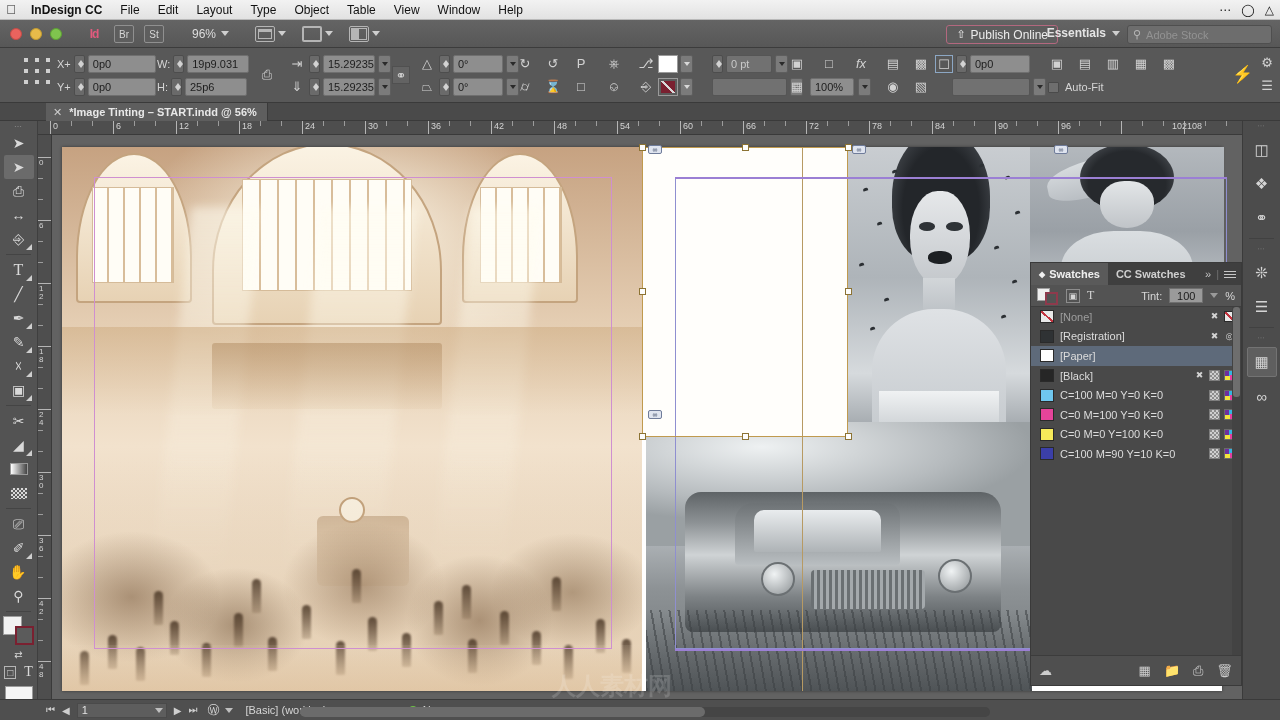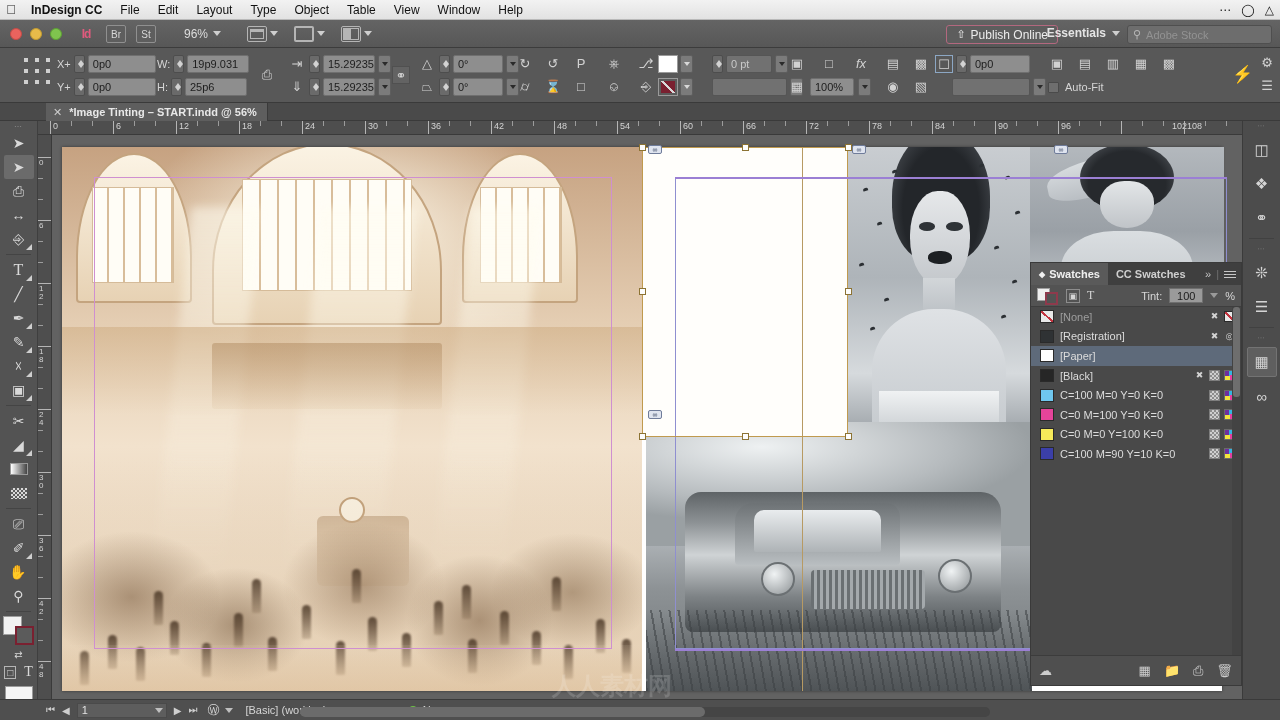--- a/index.html
+++ b/index.html
@@ -30,21 +30,21 @@
     background: linear-gradient(#646464, #575757);
     border-bottom: 1px solid #3c3c3c;
     display: flex; align-items: center;
   }
   .traffic { display: flex; gap: 8px; padding-left: 10px; align-items: center; }
   .tl { width: 12px; height: 12px; border-radius: 50%; }
   .tl.r { background: #e9635e; border: 1px solid #c54c47; }
   .tl.y { background: #e7bb4a; border: 1px solid #c39c30; }
   .tl.g { background: #7fc44e; border: 1px solid #5da133; }
   .id-logo {
-    margin-left: 14px; width: 20px; height: 18px; color: #e05a7d;
+    margin-left: 22px; width: 20px; height: 18px; color: #e05a7d;
     font-size: 12px; font-weight: bold; letter-spacing: -1px; text-align: center;
     line-height: 18px;
   }
   .sq-btn {
     width: 20px; height: 18px; border: 1px solid #909090; border-radius: 2px;
     font-size: 10px; color: #d6d6d6; text-align: center; line-height: 17px;
     margin-left: 10px; background: #5e5e5e;
   }
   .zoomfield { margin-left: 28px; display: flex; align-items: center; gap: 5px; font-size: 12px; color: #ddd; }
   .caret-d { width: 0; height: 0; border-left: 4px solid transparent; border-right: 4px solid transparent; border-top: 5px solid #cfcfcf; }

